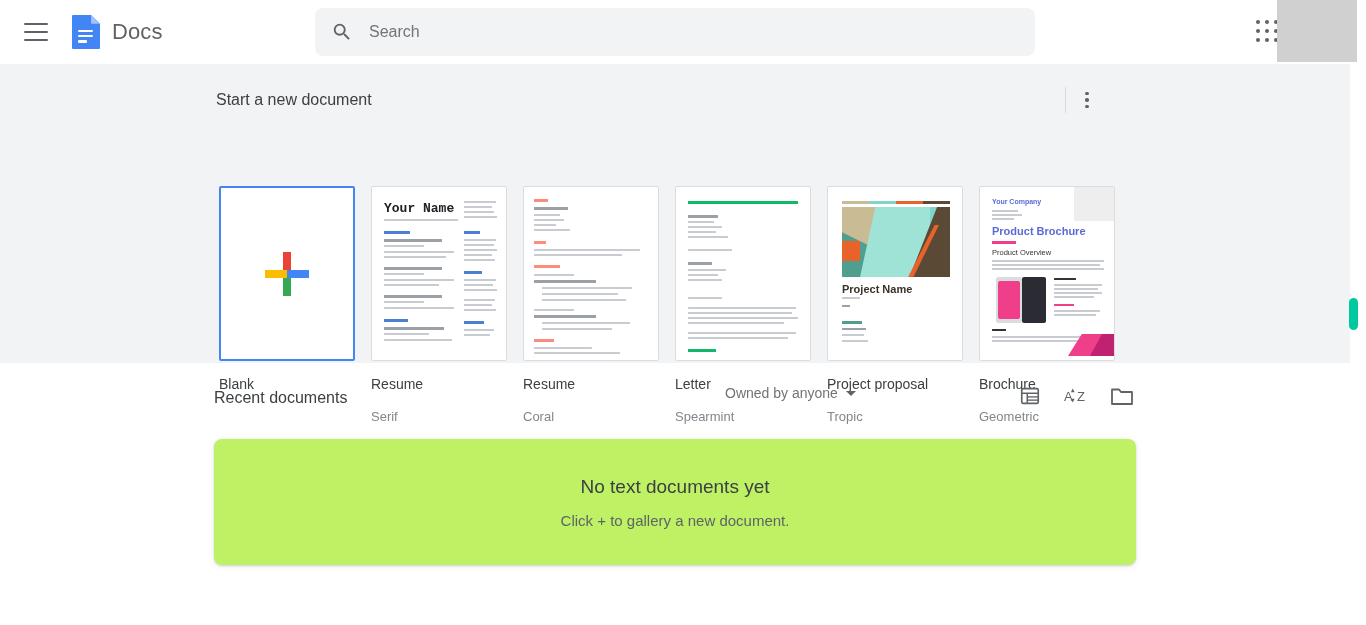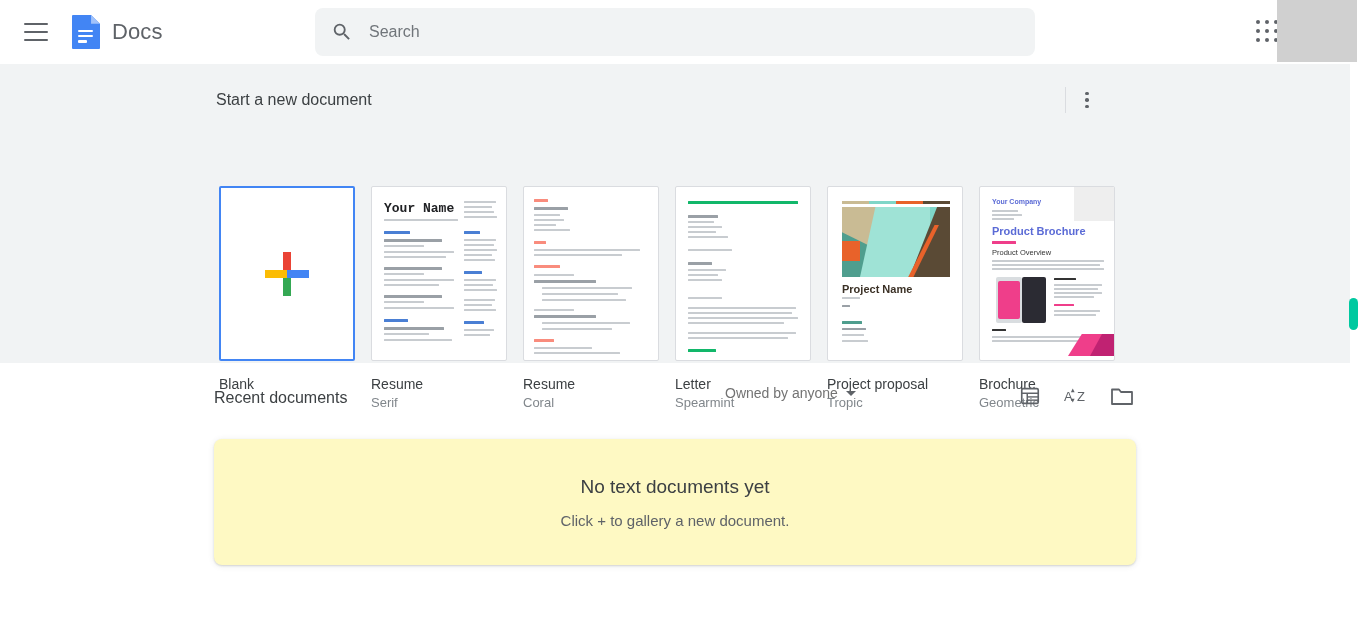--- a/index.html
+++ b/index.html
@@ -82,21 +82,21 @@
   .kebab i { width: 3.5px; height: 3.5px; border-radius: 50%; background: #5f6368; display: block; }
 
   .tpl-row { position: absolute; top: 122px; left: 219px; display: flex; gap: 16px; }
   .tpl-item { width: 136px; cursor: pointer; }
   .tpl-thumb {
     width: 136px; height: 175px; background: #fff; border: 1px solid #dadce0;
     border-radius: 2px; overflow: hidden; position: relative;
   }
   .tpl-thumb.selected { border: 2px solid #4285f4; }
   .tpl-name { margin-top: 14px; font-size: 14px; color: #3c4043; line-height: 18px; }
-  .tpl-sub { margin-top: 1px; font-size: 13px; color: #80868b; line-height: 18px; }
+  .tpl-sub { margin-top: 15px; font-size: 13px; color: #80868b; line-height: 18px; }
 
   
   .plus-wrap { position: absolute; inset: 0; display: flex; align-items: center; justify-content: center; }
   .plus { position: relative; width: 44px; height: 44px; }
   .plus .arm { position: absolute; }
   .plus .up { left: 18px; top: 0px; width: 8px; height: 22px; background: #ea4335; }
   .plus .down { left: 18px; top: 22px; width: 8px; height: 22px; background: #34a853; }
   .plus .left { left: 0px; top: 18px; width: 22px; height: 8px; background: #fbbc04; }
   .plus .right { left: 22px; top: 18px; width: 22px; height: 8px; background: #4285f4; }
 
@@ -132,21 +132,21 @@
   .caret-down {
     margin-left: 8px; width: 0; height: 0;
     border-left: 5px solid transparent; border-right: 5px solid transparent;
     border-top: 5px solid #5f6368;
   }
   .recent-icons { position: absolute; right: 0px; top: 0px; display: flex; align-items: center; gap: 18px; }
   .ricon { width: 28px; height: 28px; display: flex; align-items: center; justify-content: center; cursor: pointer; }
 
   .empty-card {
     position: absolute; left: 214px; top: 439px; width: 922px; height: 126px;
-    background: #fef9c3; border-radius: 8px;
+    background: #bef264; border-radius: 8px;
     box-shadow: 0 1px 2px rgba(60,64,67,.18), 0 1px 6px rgba(60,64,67,.10);
     display: flex; flex-direction: column; align-items: center; justify-content: center;
   }
   .empty-title { font-size: 19px; color: #3c4043; }
   .empty-sub { margin-top: 14px; font-size: 15px; color: #5f6368; }
 
   
   .scroll-thumb {
     position: absolute; right: 8px; top: 298px; width: 9px; height: 32px;
     background: #00c9a0; border-radius: 5px; cursor: pointer;

